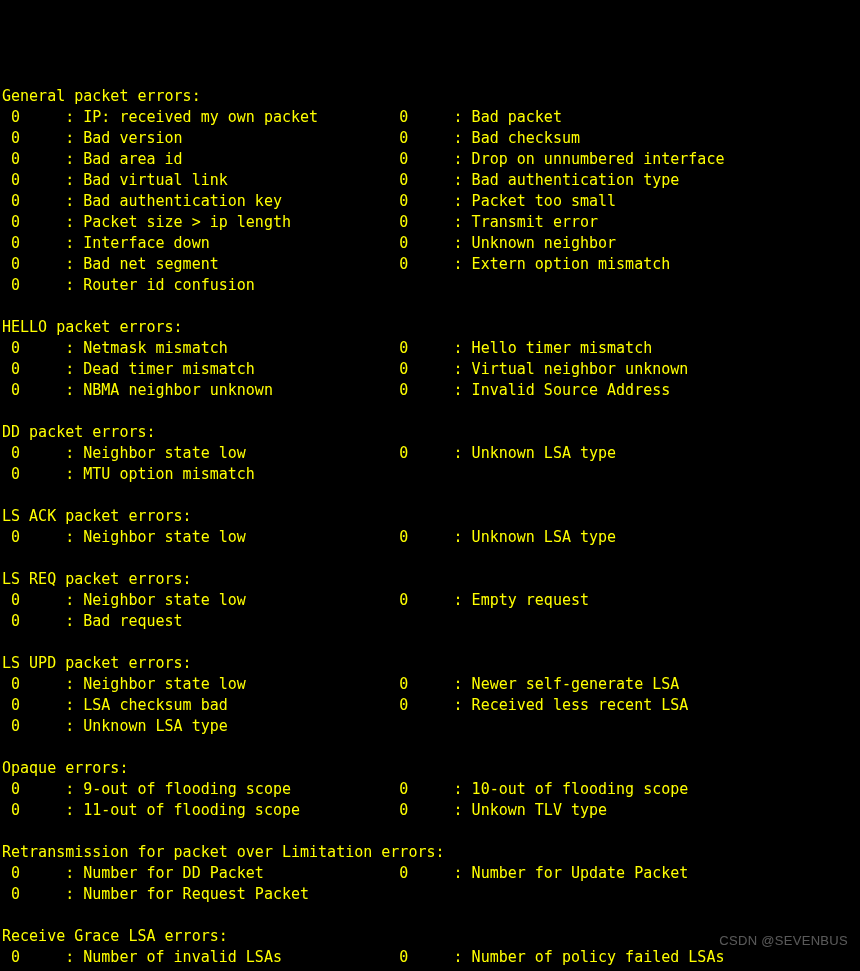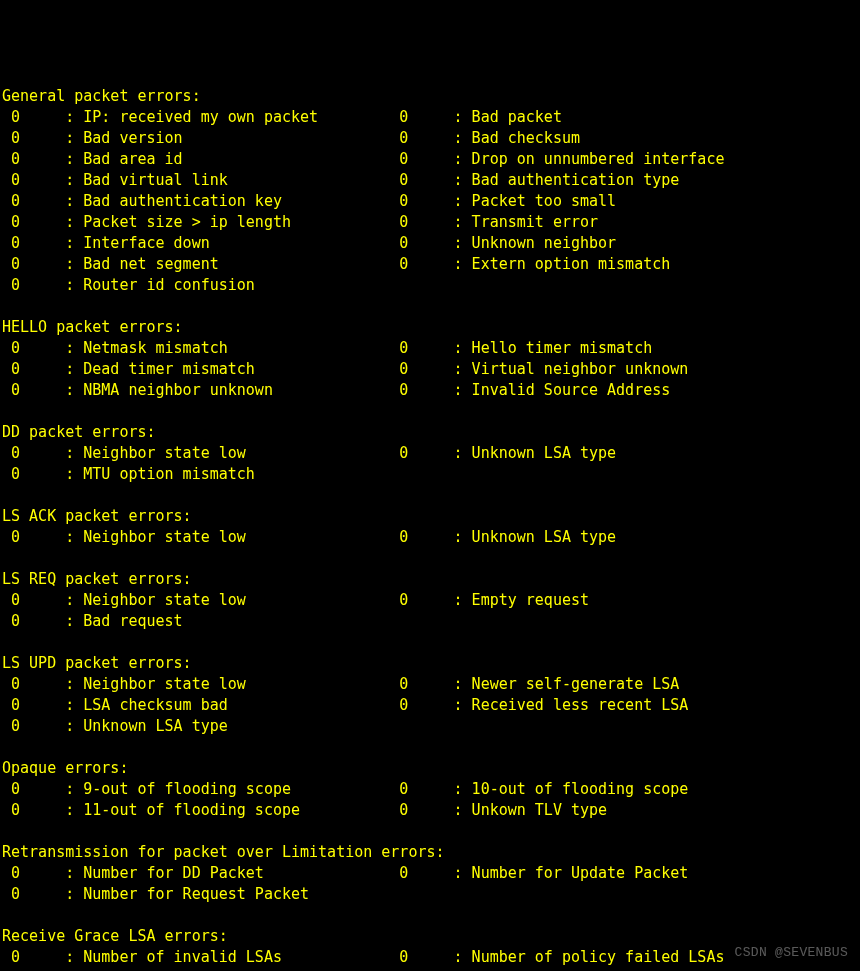--- a/index.html
+++ b/index.html
@@ -11,23 +11,23 @@
       line-height:21px;
       width:860px;
       height:971px;
       white-space:pre;
       overflow:hidden;
       padding:2px 0 0 2px;
     }
     .wm{
       position:absolute;
       right:12px;
-      bottom:8px;
+      bottom:20px;
       color:rgba(255,255,255,0.35);
-      font-family:Liberation Mono, monospace;
+      font-family:Liberation Sans, sans-serif;
       font-size:13px;
       letter-spacing:0.3px;
     }
     #out{white-space:pre;}
   </style>
 </head>
 <body>
 
 
 

